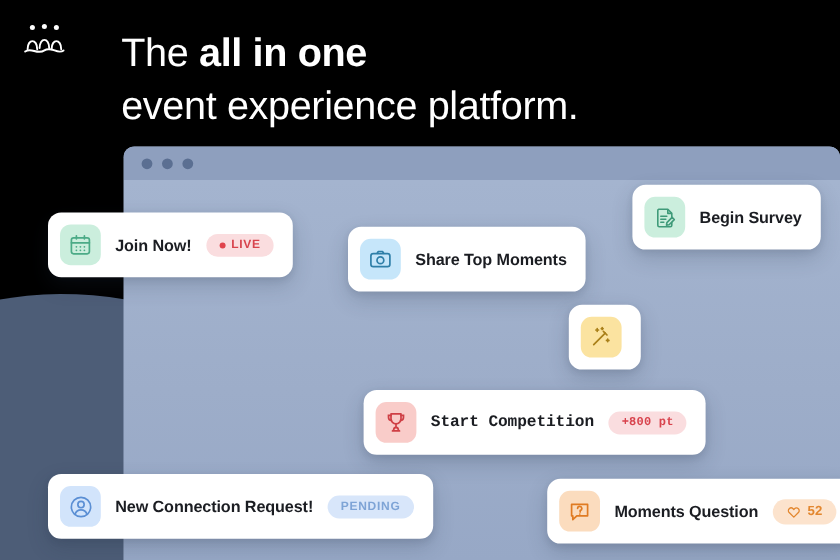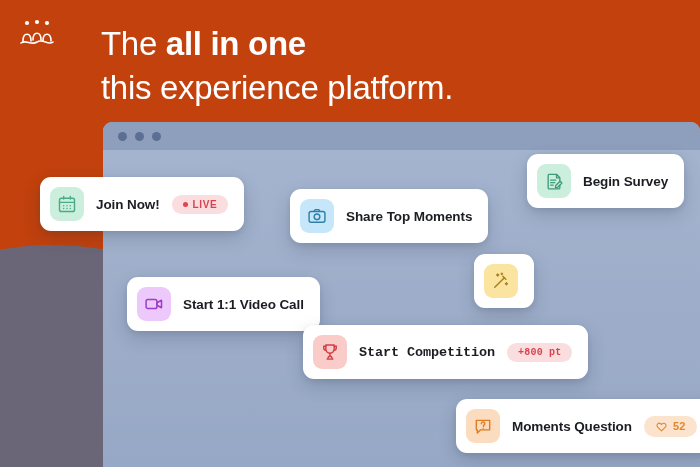--- a/index.html
+++ b/index.html
@@ -4,21 +4,21 @@
 <style>
   * { box-sizing: border-box; margin: 0; padding: 0; }
   html, body {
     width: 700px; height: 467px;
     overflow: hidden;
     font-family: "Liberation Sans", sans-serif;
   }
   #stage {
     position: relative;
     width: 700px; height: 467px;
-    background: #c2410c;
+    background: #000000;
     overflow: hidden;
   }
   
   #bg-curve {
     position: absolute;
     left: -230px; top: 245px;
     width: 560px; height: 520px;
     border-radius: 50% 50% 50% 50% / 55% 45% 55% 45%;
     background: #5a6d8c;
     opacity: .85;
@@ -153,21 +153,21 @@
       <path d="M13 22 C13 13 21 13 21 22" stroke="#ffffff" stroke-width="1.6" fill="none" stroke-linecap="round"></path>
       <path d="M23 23 C23 14 31 14 31 23" stroke="#ffffff" stroke-width="1.6" fill="none" stroke-linecap="round"></path>
       <path d="M1 25 C6 21 11 28 17 24 C23 20 28 28 33 24" stroke="#ffffff" stroke-width="1.6" fill="none" stroke-linecap="round"></path>
     </svg>
   </div>
 
   <div id="headline">
     <div>
       <span>The </span><b>all in one</b>
     </div>
-    <div>this experience platform.</div>
+    <div>event experience platform.</div>
   </div>
 
   <div id="browser">
     <div id="browser-titlebar">
       <span class="dot"></span>
       <span class="dot"></span>
       <span class="dot"></span>
     </div>
     <div id="browser-body"></div>
   </div>
@@ -221,47 +221,51 @@
       <svg width="20" height="20" viewBox="0 0 24 24" fill="none" stroke="#a97f18" stroke-width="1.7">
         <path d="M4.5 19.5L16 8" stroke-linecap="round"></path>
         <path d="M14.2 6.2l3.6 3.6" stroke-linecap="round"></path>
         <path d="M8 3.5v2.6M6.7 4.8h2.6" stroke-linecap="round"></path>
         <path d="M18.5 14v2.4M17.3 15.2h2.4" stroke-linecap="round"></path>
         <path d="M13 2.5v1.8M12.1 3.4h1.8" stroke-linecap="round"></path>
       </svg>
     </span>
   </div>
 
-  <div class="card" id="card-video">
-    <span class="card-icon tile-purple">
-      <svg width="20" height="20" viewBox="0 0 24 24" fill="none" stroke="#9b3fc4" stroke-width="1.8">
-        <rect x="2.5" y="6.5" width="13" height="11" rx="2.2"></rect>
-        <path d="M15.5 10.5l5.5-3v9l-5.5-3z" stroke-linejoin="round"></path>
-      </svg>
-    </span>
-    <span class="card-label">Start 1:1 Video Call</span>
-  </div>
 
   <div class="card" id="card-competition">
     <span class="card-icon tile-pink">
       <svg width="20" height="20" viewBox="0 0 24 24" fill="none" stroke="#cf3f45" stroke-width="1.7">
         <path d="M7 3.5h10v5a5 5 0 0 1-10 0v-5z" stroke-linejoin="round"></path>
         <path d="M7 5H4.5v1.8A3.2 3.2 0 0 0 7.5 10" stroke-linecap="round"></path>
         <path d="M17 5h2.5v1.8A3.2 3.2 0 0 1 16.5 10" stroke-linecap="round"></path>
         <path d="M12 13.5v3.5" stroke-linecap="round"></path>
         <path d="M8.5 20.5h7" stroke-linecap="round"></path>
         <path d="M9.5 20.5c0-2 1-3.5 2.5-3.5s2.5 1.5 2.5 3.5" stroke-linejoin="round"></path>
       </svg>
     </span>
     <span class="card-label">Start Competition</span>
     <span class="badge badge-points">
       <span>+800 pt</span>
     </span>
   </div>
 
+  <div class="card" id="card-connection">
+    <span class="card-icon tile-lblue">
+      <svg width="21" height="21" viewBox="0 0 24 24" fill="none" stroke="#5b8fd4" stroke-width="1.6">
+        <circle cx="12" cy="12" r="9.2"></circle>
+        <circle cx="12" cy="9.7" r="3"></circle>
+        <path d="M6.3 19c1-3 3-4.2 5.7-4.2S16.7 16 17.7 19" stroke-linecap="round"></path>
+      </svg>
+    </span>
+    <span class="card-label">New Connection Request!</span>
+    <span class="badge badge-pending">
+      <span>PENDING</span>
+    </span>
+  </div>
 
   <div class="card" id="card-upvote">
     <span class="card-icon tile-orange">
       <svg width="20" height="20" viewBox="0 0 24 24" fill="none" stroke="#e07b22" stroke-width="1.7">
         <path d="M4 5.2h16v11.4H9.2L5.2 20.4v-3.8H4z" stroke-linejoin="round"></path>
         <path d="M10 9.2a2.1 2.1 0 1 1 2.6 2.1v1.4" stroke-linecap="round"></path>
         <circle cx="12.2" cy="14.8" r=".85" fill="#e07b22" stroke="none"></circle>
       </svg>
     </span>
     <span class="card-label">Moments Question</span>

